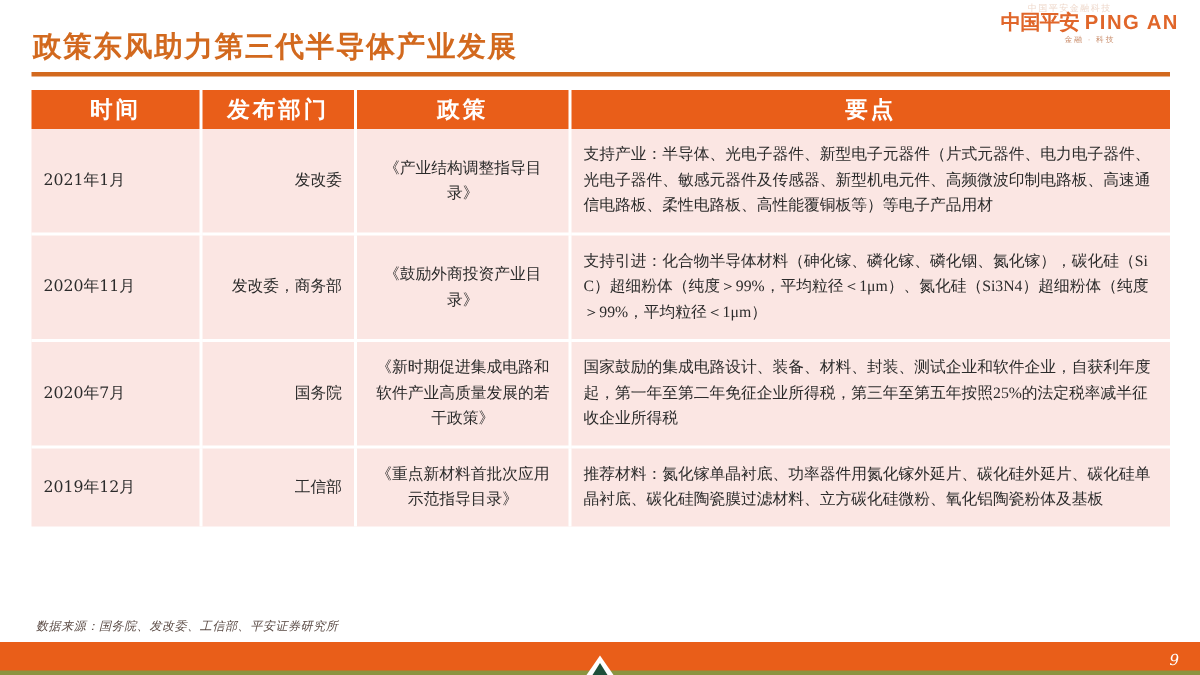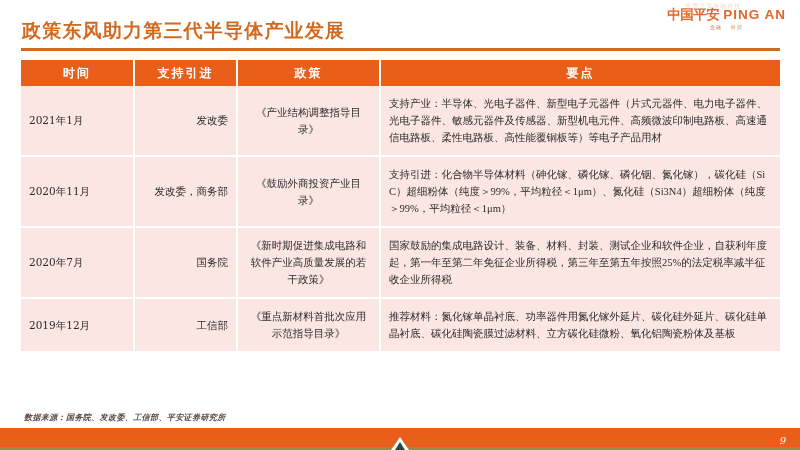--- a/index.html
+++ b/index.html
@@ -88,21 +88,21 @@
   }
   table.policy {
     width: 100%;
     border-collapse: collapse;
     table-layout: fixed;
   }
   table.policy th {
     background: #E95E19;
     color: #ffffff;
     font-family: "DejaVu Serif", "Liberation Serif", serif;
-    font-size: 12px;
+    font-size: 15px;
     font-weight: bold;
     letter-spacing: 2px;
     height: 26px;
     padding: 0;
     text-align: center;
     border-right: 2px solid #ffffff;
     vertical-align: middle;
   }
   table.policy th:last-child { border-right: none; }
 
@@ -131,21 +131,21 @@
   th.c-policy { width: 141px; }
 
   
   .source {
     position: absolute;
     left: 24px;
     top: 412px;
     font-family: "DejaVu Serif", "Liberation Serif", serif;
     font-style: italic;
     font-size: 8px;
-    font-weight: bold;
+    font-weight: normal;
     color: #5a4a44;
     letter-spacing: 0.4px;
     white-space: nowrap;
   }
 
   
   .footer-bar {
     position: absolute;
     left: 0;
     bottom: 0;
@@ -215,21 +215,21 @@
   </div>
 
   <div class="title">政策东风助力第三代半导体产业发展</div>
   <div class="title-rule"></div>
 
   <div class="table-wrap">
     <table class="policy">
       <thead>
         <tr>
           <th class="c-time">时间</th>
-          <th class="c-dept">支持引进</th>
+          <th class="c-dept">发布部门</th>
           <th class="c-policy">政策</th>
           <th class="c-points">要点</th>
         </tr>
       </thead>
       <tbody>
         <tr>
           <td class="c-time">2021年1月</td>
           <td class="c-dept">发改委</td>
           <td class="c-policy">《产业结构调整指导目录》</td>
           <td class="c-points">支持产业：半导体、光电子器件、新型电子元器件（片式元器件、电力电子器件、光电子器件、敏感元器件及传感器、新型机电元件、高频微波印制电路板、高速通信电路板、柔性电路板、高性能覆铜板等）等电子产品用材</td>

